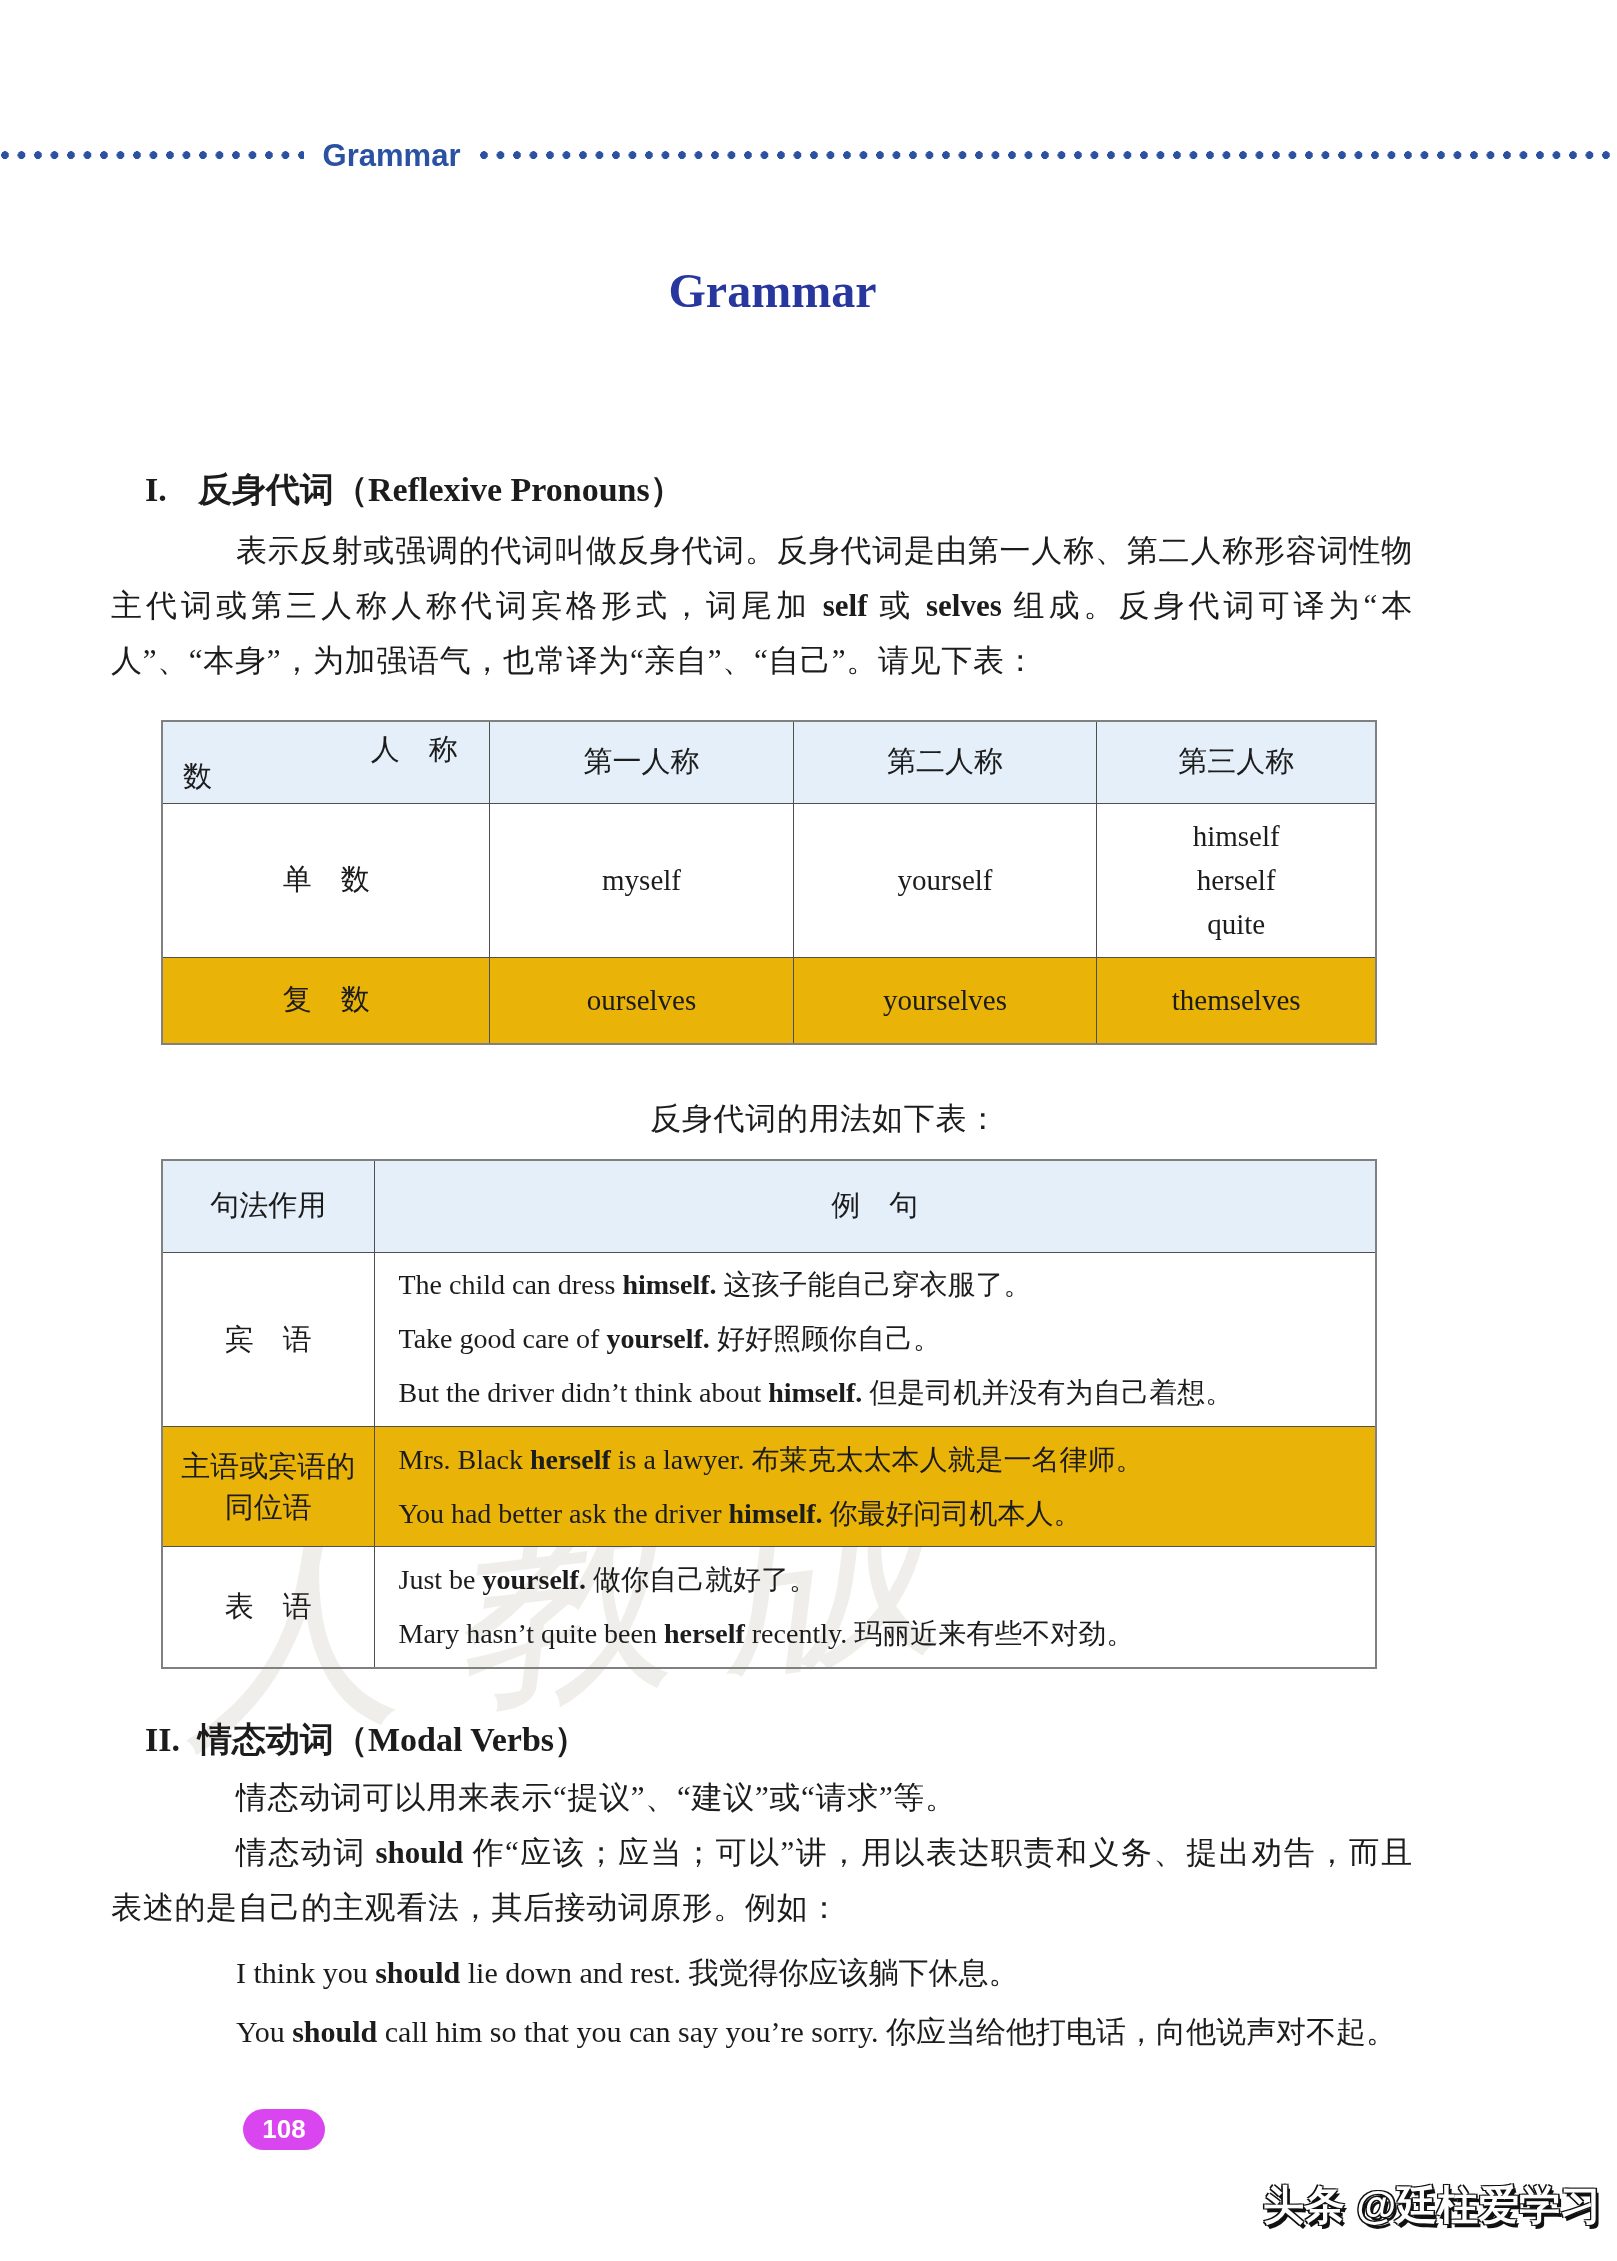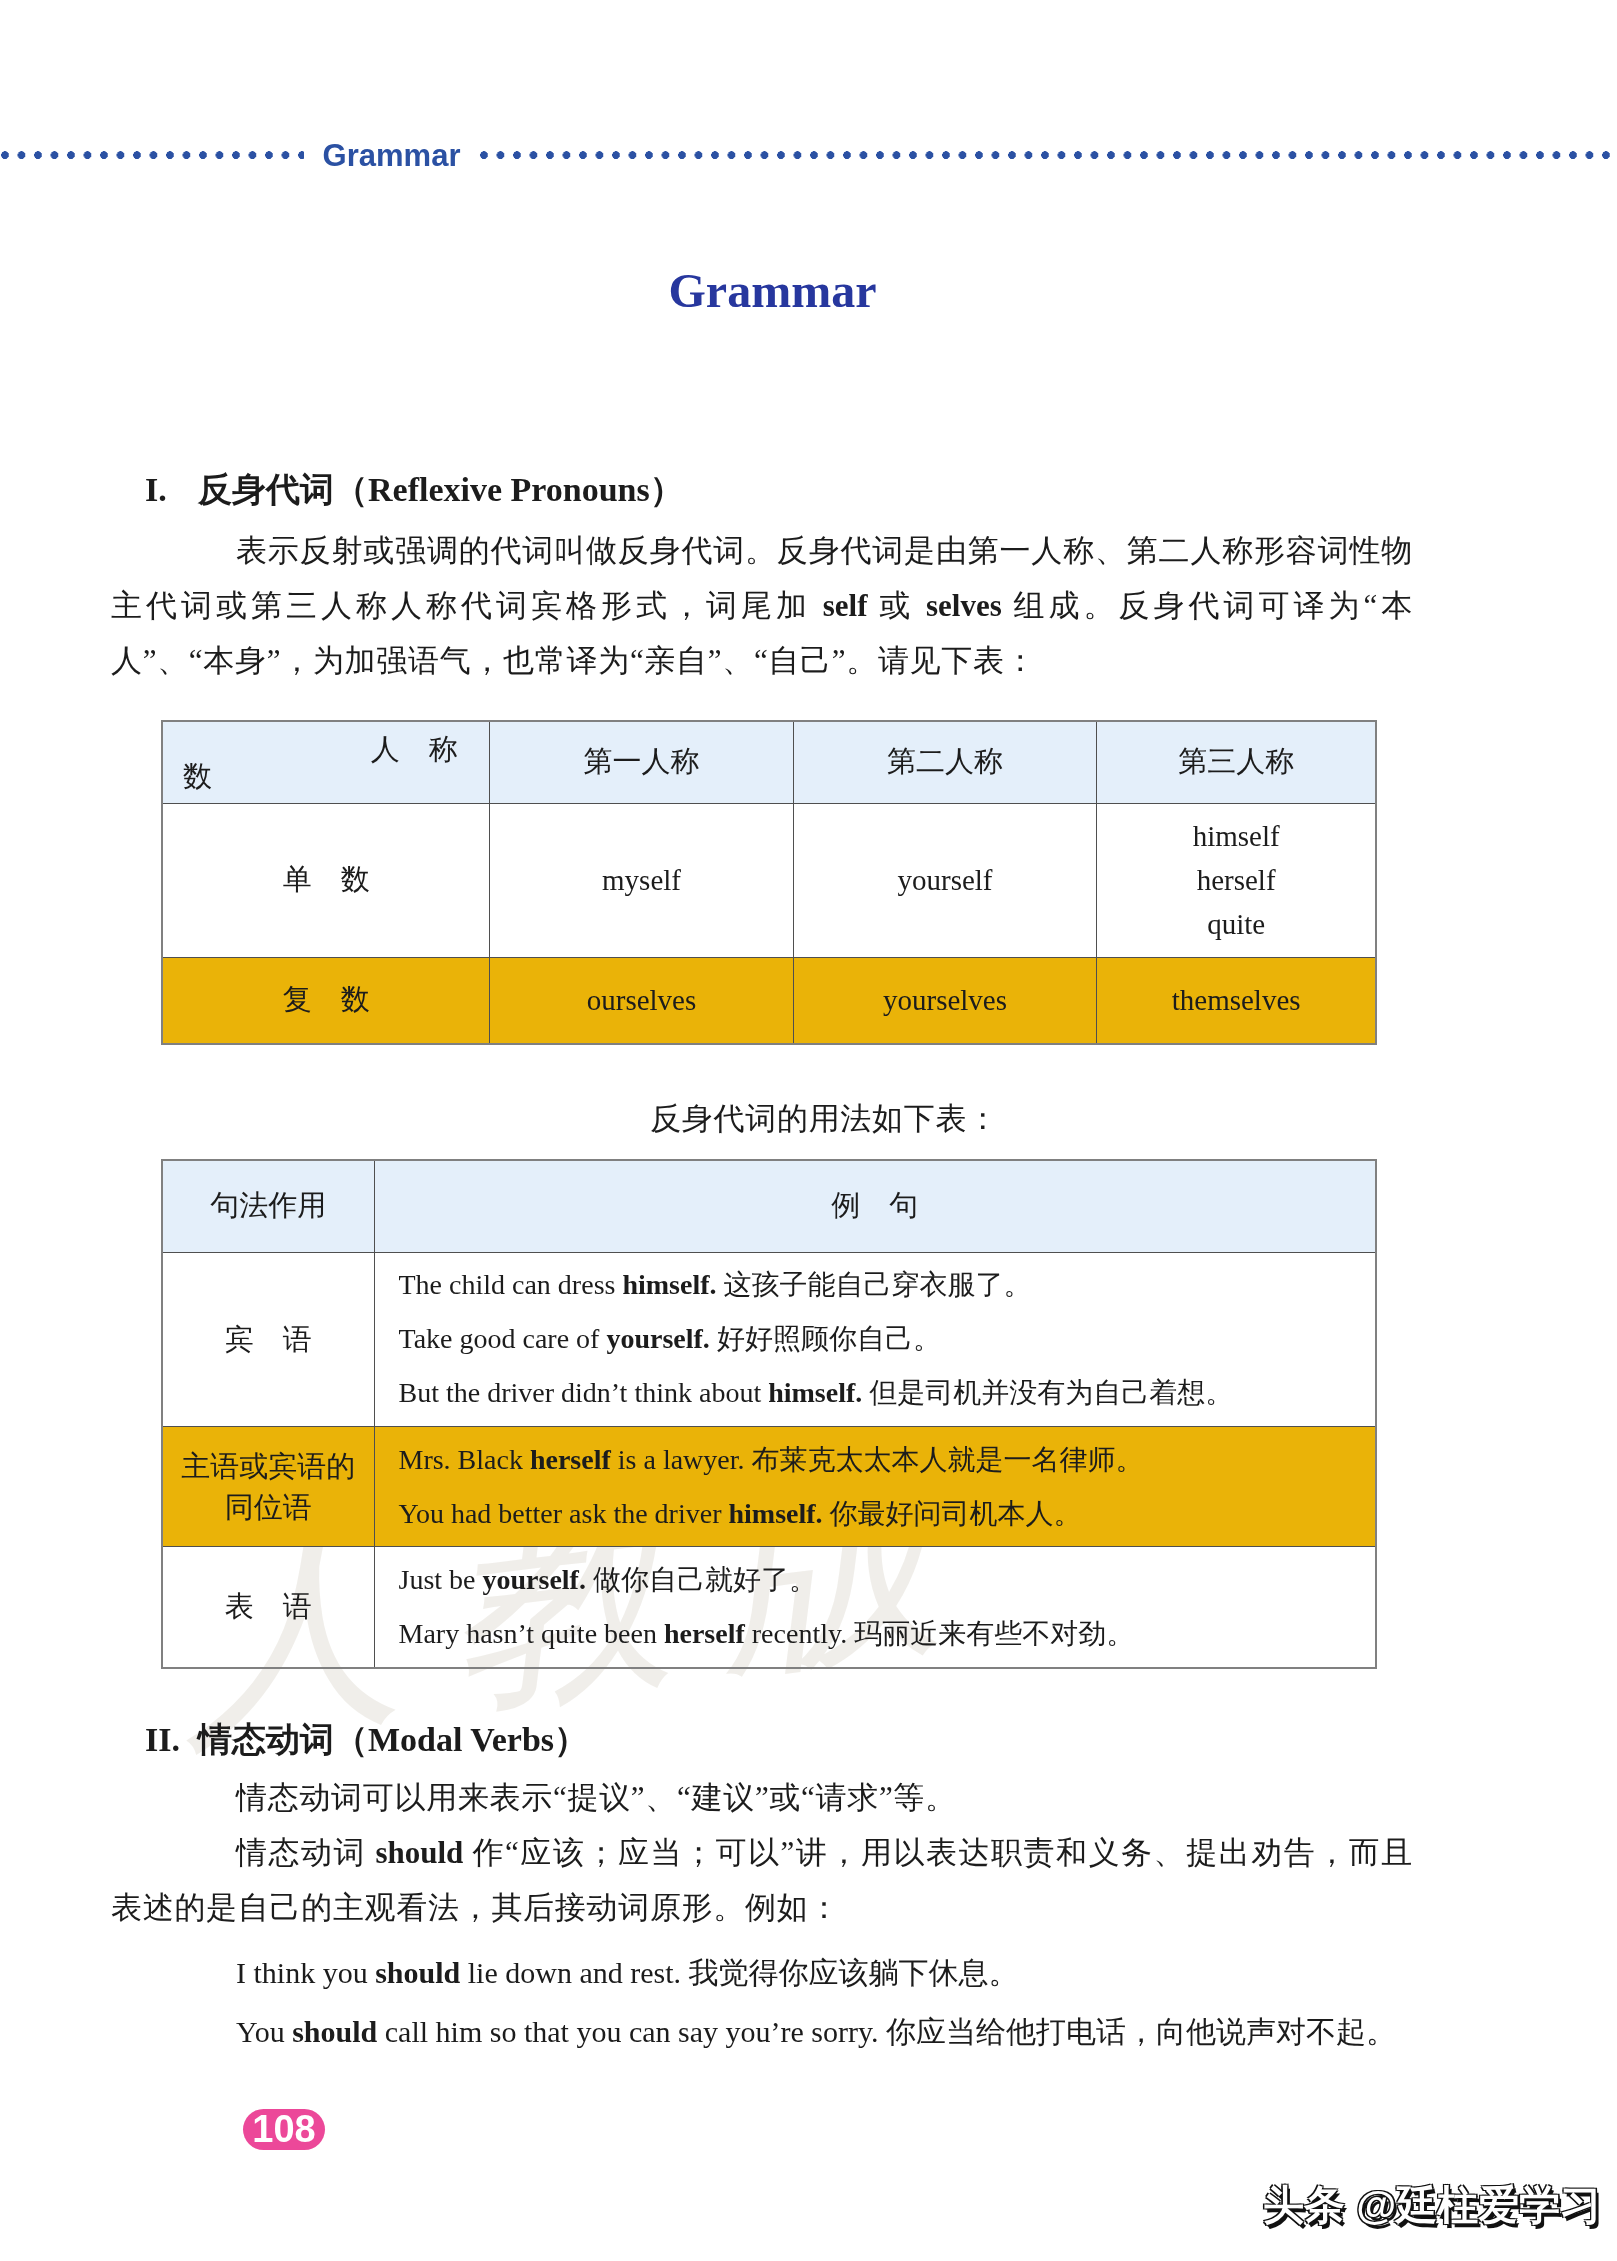--- a/index.html
+++ b/index.html
@@ -62,23 +62,23 @@
   th.corner .c-top{position:absolute;top:8.6px;right:31.5px;}
   th.corner .c-bot{position:absolute;bottom:5.7px;left:20px;}
   
   .tbl2{margin-top:13px;}
   .tbl2 th{height:89px;}
   .tbl2 col.r1{width:212px;}
   .tbl2 td.role{padding:5.7px 4.3px;line-height:41px;}
   .tbl2 td.ex{text-align:left;padding:5.7px 7.2px 5.7px 24px;font-size:28px;line-height:54px;}
   
   .page-badge{position:absolute;left:243px;top:2109px;width:82px;height:41px;
-    background:#ec4899;border-radius:21.5px;display:flex;align-items:center;justify-content:center;
+    background:#d946ef;border-radius:21.5px;display:flex;align-items:center;justify-content:center;
     font-family:"Liberation Sans","DejaVu Sans",sans-serif;font-weight:bold;
-    font-size:38px;color:#ffffff;z-index:2;}
+    font-size:26px;color:#ffffff;z-index:2;}
   
   .bottom-watermark{position:absolute;top:2178px;right:15.7px;z-index:2;
     font-family:"Liberation Sans","DejaVu Sans",sans-serif;font-weight:bold;font-size:41px;
     color:#ffffff;
     text-shadow:2.9px 3.6px 0 #111,-1.4px -1.4px 0 #111,1.4px -1.4px 0 #111,-1.4px 1.4px 0 #111,1.4px 1.4px 0 #111;}
 </style>
 </head>
 <body>
 
 <div class="header-rule">

